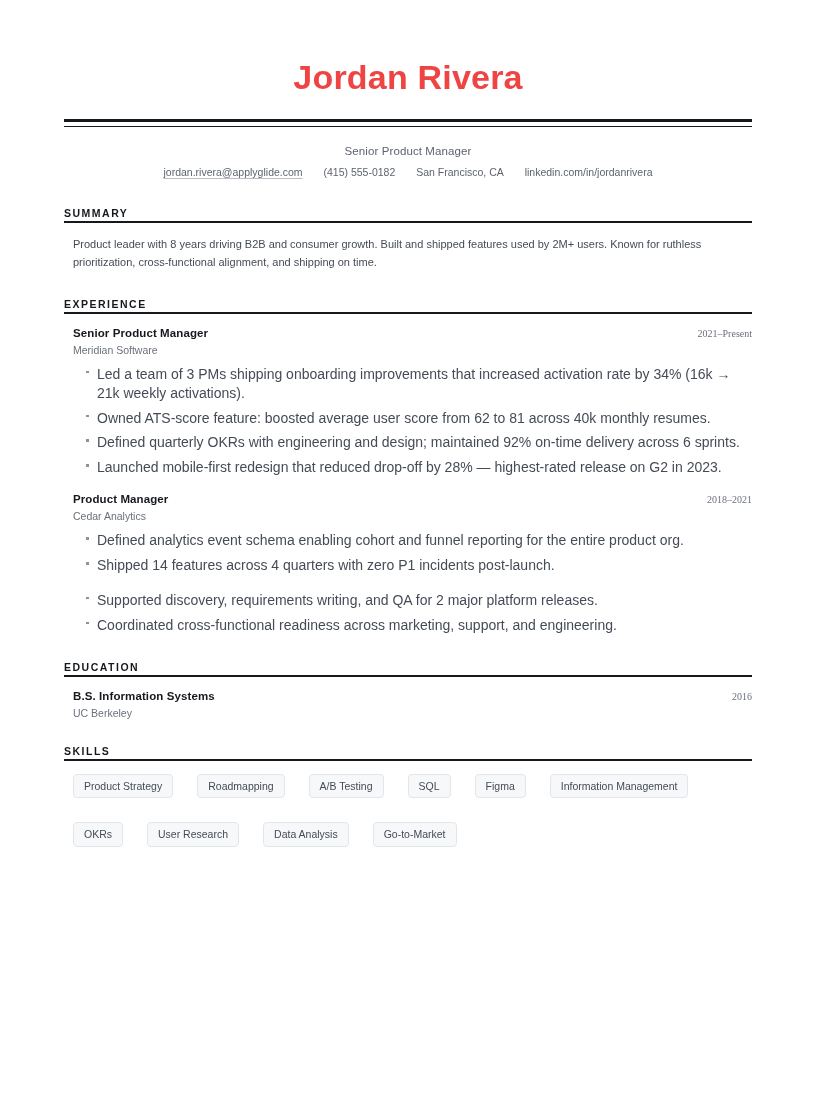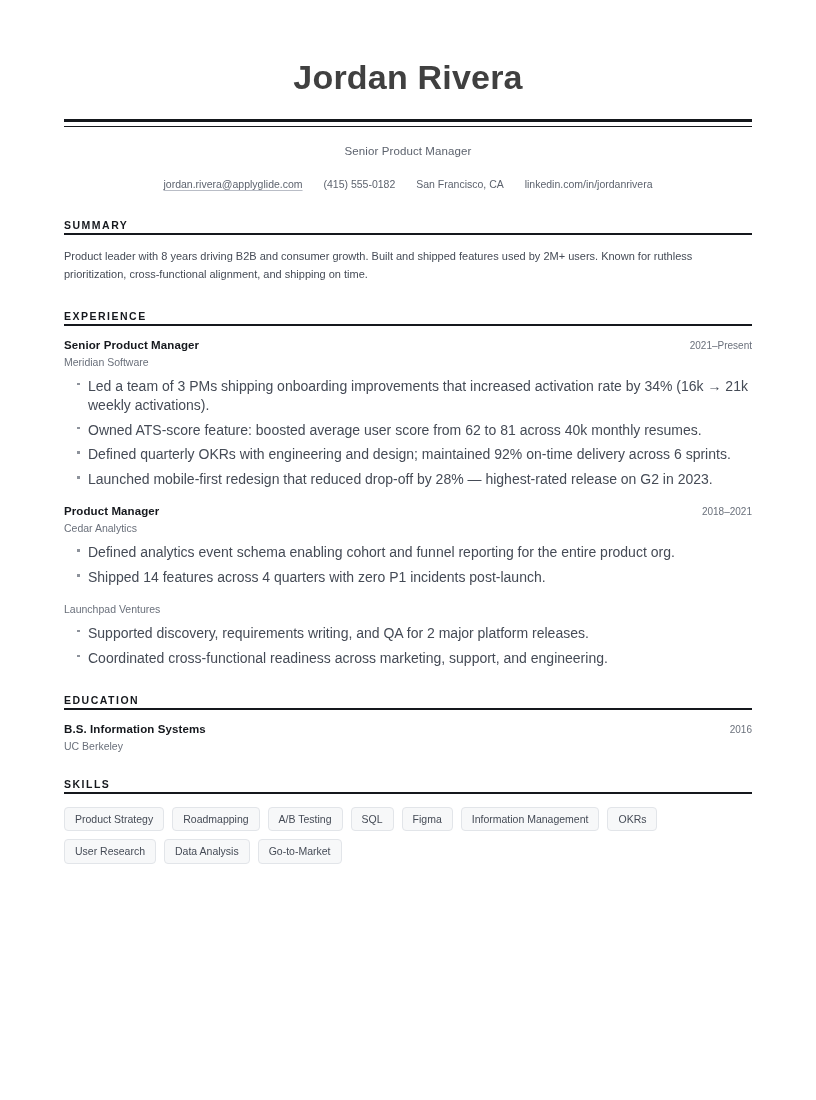--- a/index.html
+++ b/index.html
@@ -23,21 +23,21 @@
     background: #ffffff;
     position: relative;
   }
 
   
   .name {
     text-align: center;
     font-size: 34px;
     font-weight: bold;
     letter-spacing: 0.2px;
-    color: #404040;
+    color: #ef4444;
     margin: 18px 0 0 0;
     line-height: 1.15;
   }
   .name-rule {
     margin-top: 22px;
   }
   .name-rule .thick {
     height: 3px;
     background: #15181d;
   }
@@ -48,21 +48,21 @@
   }
   .tagline {
     text-align: center;
     font-size: 11.5px;
     color: #5d636e;
     margin-top: 18px;
     letter-spacing: 0.1px;
   }
   .contact {
     text-align: center;
-    margin-top: 21px;
+    margin-top: 9px;
     font-size: 10.5px;
     color: #5d636e;
     white-space: nowrap;
   }
   .contact .item {
     display: inline-block;
     margin: 0 9px;
     color: #5d636e;
     text-decoration: none;
   }
@@ -86,20 +86,21 @@
     color: #15181d;
     text-transform: uppercase;
     padding-bottom: 2px;
   }
   .section-rule {
     height: 2px;
     background: #15181d;
   }
   .section-body {
     padding-top: 13px;
+    margin-left: 9px;
   }
 
   .summary-text {
     font-size: 11px;
     line-height: 1.62;
     color: #454b56;
     margin: 0;
   }
 
   
@@ -118,20 +119,21 @@
     font-size: 11.5px;
     font-weight: bold;
     color: #15181d;
     letter-spacing: 0.1px;
   }
   .entry-dates {
     font-size: 10px;
     color: #6a707b;
     white-space: nowrap;
     padding-left: 14px;
+    font-family: Liberation Serif, serif;
   }
   .entry-org {
     font-size: 10.5px;
     color: #6a707b;
     margin-top: 5px;
   }
   .bullets {
     list-style: none;
     margin: 9px 0 0 0;
     padding: 0;
@@ -154,21 +156,21 @@
     top: 6px;
     width: 2.5px;
     height: 2.5px;
     background: #8d929b;
   }
 
   
   .chips {
     display: flex;
     flex-wrap: wrap;
-    gap: 8px;
+    gap: 24px;
   }
   .chip {
     font-size: 10.5px;
     color: #454b56;
     background: #f7f8f9;
     border: 1px solid #e2e5e9;
     border-radius: 4px;
     padding: 6px 10px;
     line-height: 1;
     white-space: nowrap;
@@ -224,21 +226,20 @@
             <div class="entry-role">Product Manager</div>
             <div class="entry-dates">2018–2021</div>
           </div>
           <div class="entry-org">Cedar Analytics</div>
           <ul class="bullets">
             <li>Defined analytics event schema enabling cohort and funnel reporting for the entire product org.</li>
             <li>Shipped 14 features across 4 quarters with zero P1 incidents post-launch.</li>
           </ul>
         </div>
         <div class="entry">
-          <div class="entry-org">Launchpad Ventures</div>
           <ul class="bullets">
             <li>Supported discovery, requirements writing, and QA for 2 major platform releases.</li>
             <li>Coordinated cross-functional readiness across marketing, support, and engineering.</li>
           </ul>
         </div>
       </div>
   </div>
 
   <div class="section">
     <div class="section-title">EDUCATION</div>

